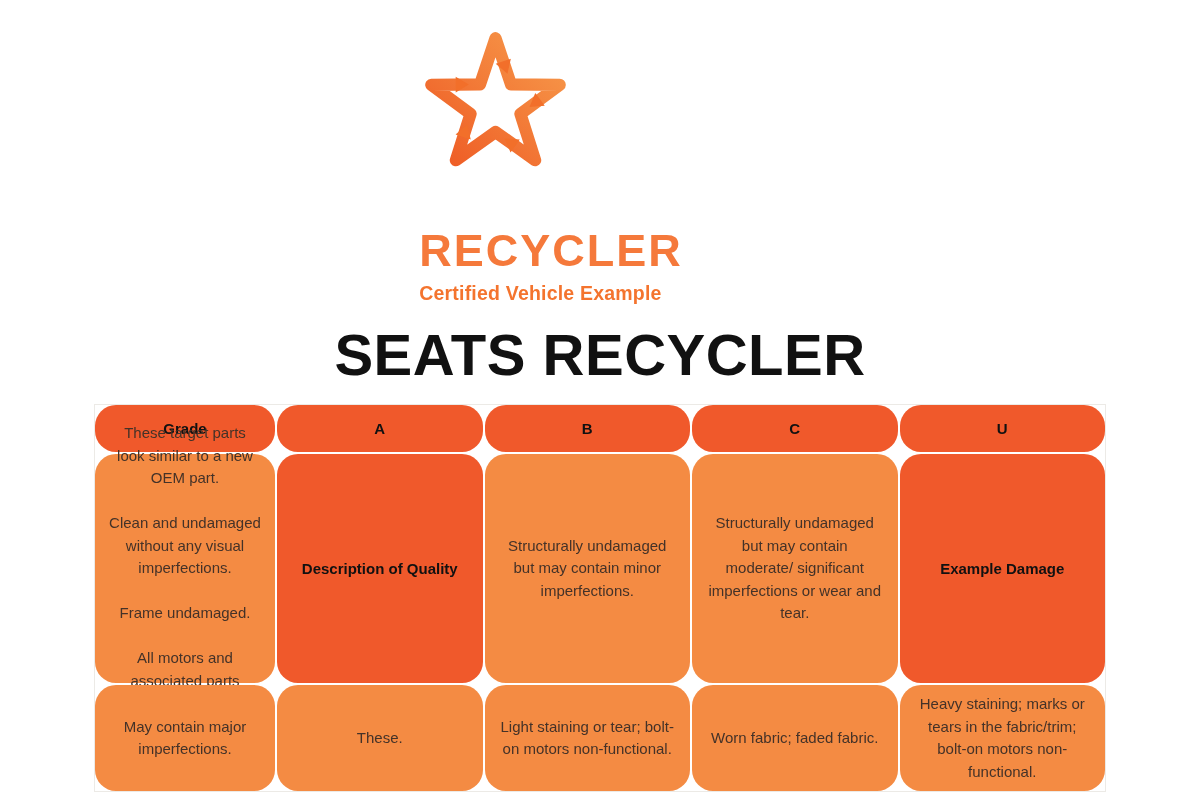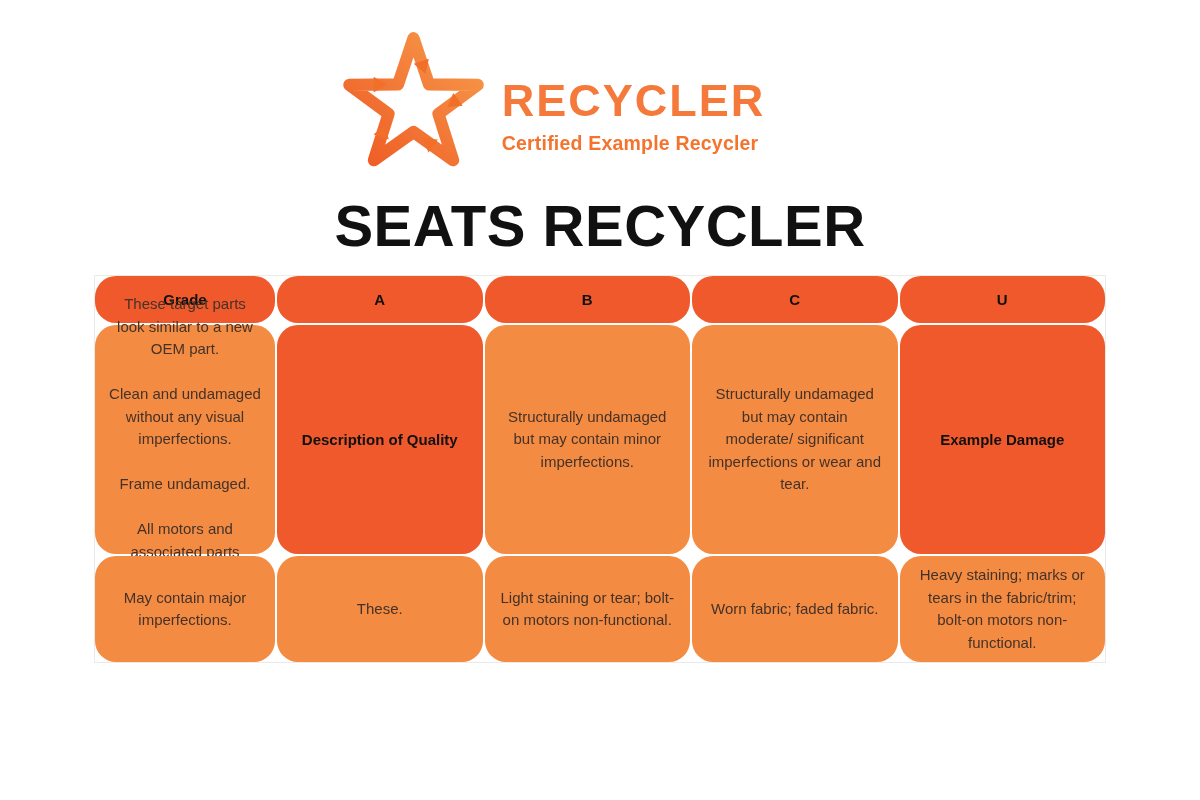--- a/index.html
+++ b/index.html
@@ -3,21 +3,21 @@
 <meta charset="utf-8">
 <style>
   * { box-sizing: border-box; margin: 0; padding: 0; }
   html, body { width: 1200px; height: 800px; background: #ffffff; overflow: hidden;
     font-family: "Liberation Sans", "DejaVu Sans", sans-serif; }
 
   .page { width: 1200px; height: 800px; background: #fff; }
 
   
   .logo { display: flex; align-items: flex-start; width: fit-content;
-          margin: 26px auto 0; position: relative; left: -52px; }
+          margin: 26px auto 0; position: relative; left: -52px; flex-direction: column; }
   .logo-star { width: 165px; height: 150px; flex: 0 0 auto; }
   .logo-text { margin-top: 52px; margin-left: 6px; }
   .brand { font-size: 45px; font-weight: 700; letter-spacing: 2px;
            color: #f5793b; line-height: 1; }
   .tagline { font-size: 19.5px; font-weight: 600; color: #f4742e;
              margin-top: 9px; letter-spacing: 0.2px; }
 
   
   .title { text-align: center; font-size: 58px; font-weight: 800;
            color: #111111; margin-top: 16px; letter-spacing: 0.5px; }
@@ -53,21 +53,21 @@
       <path d="M80 13 L96.5 62.3 L148.5 62.8 L106.6 93.7 L122.3 143.2 L80 113 L37.7 143.2 L53.4 93.7 L11.5 62.8 L63.5 62.3 Z" fill="none" stroke="url(#sg)" stroke-width="13" stroke-linejoin="round"></path>
       <polygon points="0,-8.5 14,0 0,8.5" fill="#F2username6F2A" transform="translate(88.3,37.6) rotate(71.5)" opacity="0"></polygon>
       <polygon points="0,-8.5 14,0 0,8.5" fill="#F26F2A" transform="translate(88.3,37.6) rotate(71.5)"></polygon>
       <polygon points="0,-8.5 14,0 0,8.5" fill="#F26F2A" transform="translate(127.5,78.2) rotate(143.6)"></polygon>
       <polygon points="0,-8.5 14,0 0,8.5" fill="#F26F2A" transform="translate(101,128) rotate(215.5)"></polygon>
       <polygon points="0,-8.5 14,0 0,8.5" fill="#F26F2A" transform="translate(45.5,118.4) rotate(-72.4)"></polygon>
       <polygon points="0,-8.5 14,0 0,8.5" fill="#F26F2A" transform="translate(37.5,62.5) rotate(0)"></polygon>
     </svg>
     <div class="logo-text">
       <div class="brand">RECYCLER</div>
-      <div class="tagline">Certified Example Recycler</div>
+      <div class="tagline">Certified Vehicle Example</div>
     </div>
   </header>
 
   <h1 class="title">SEATS RECYCLER</h1>
 
   <div class="grading-table">
 
     <div class="cell th">Grade</div>
     <div class="cell th">A</div>
     <div class="cell th">B</div>

